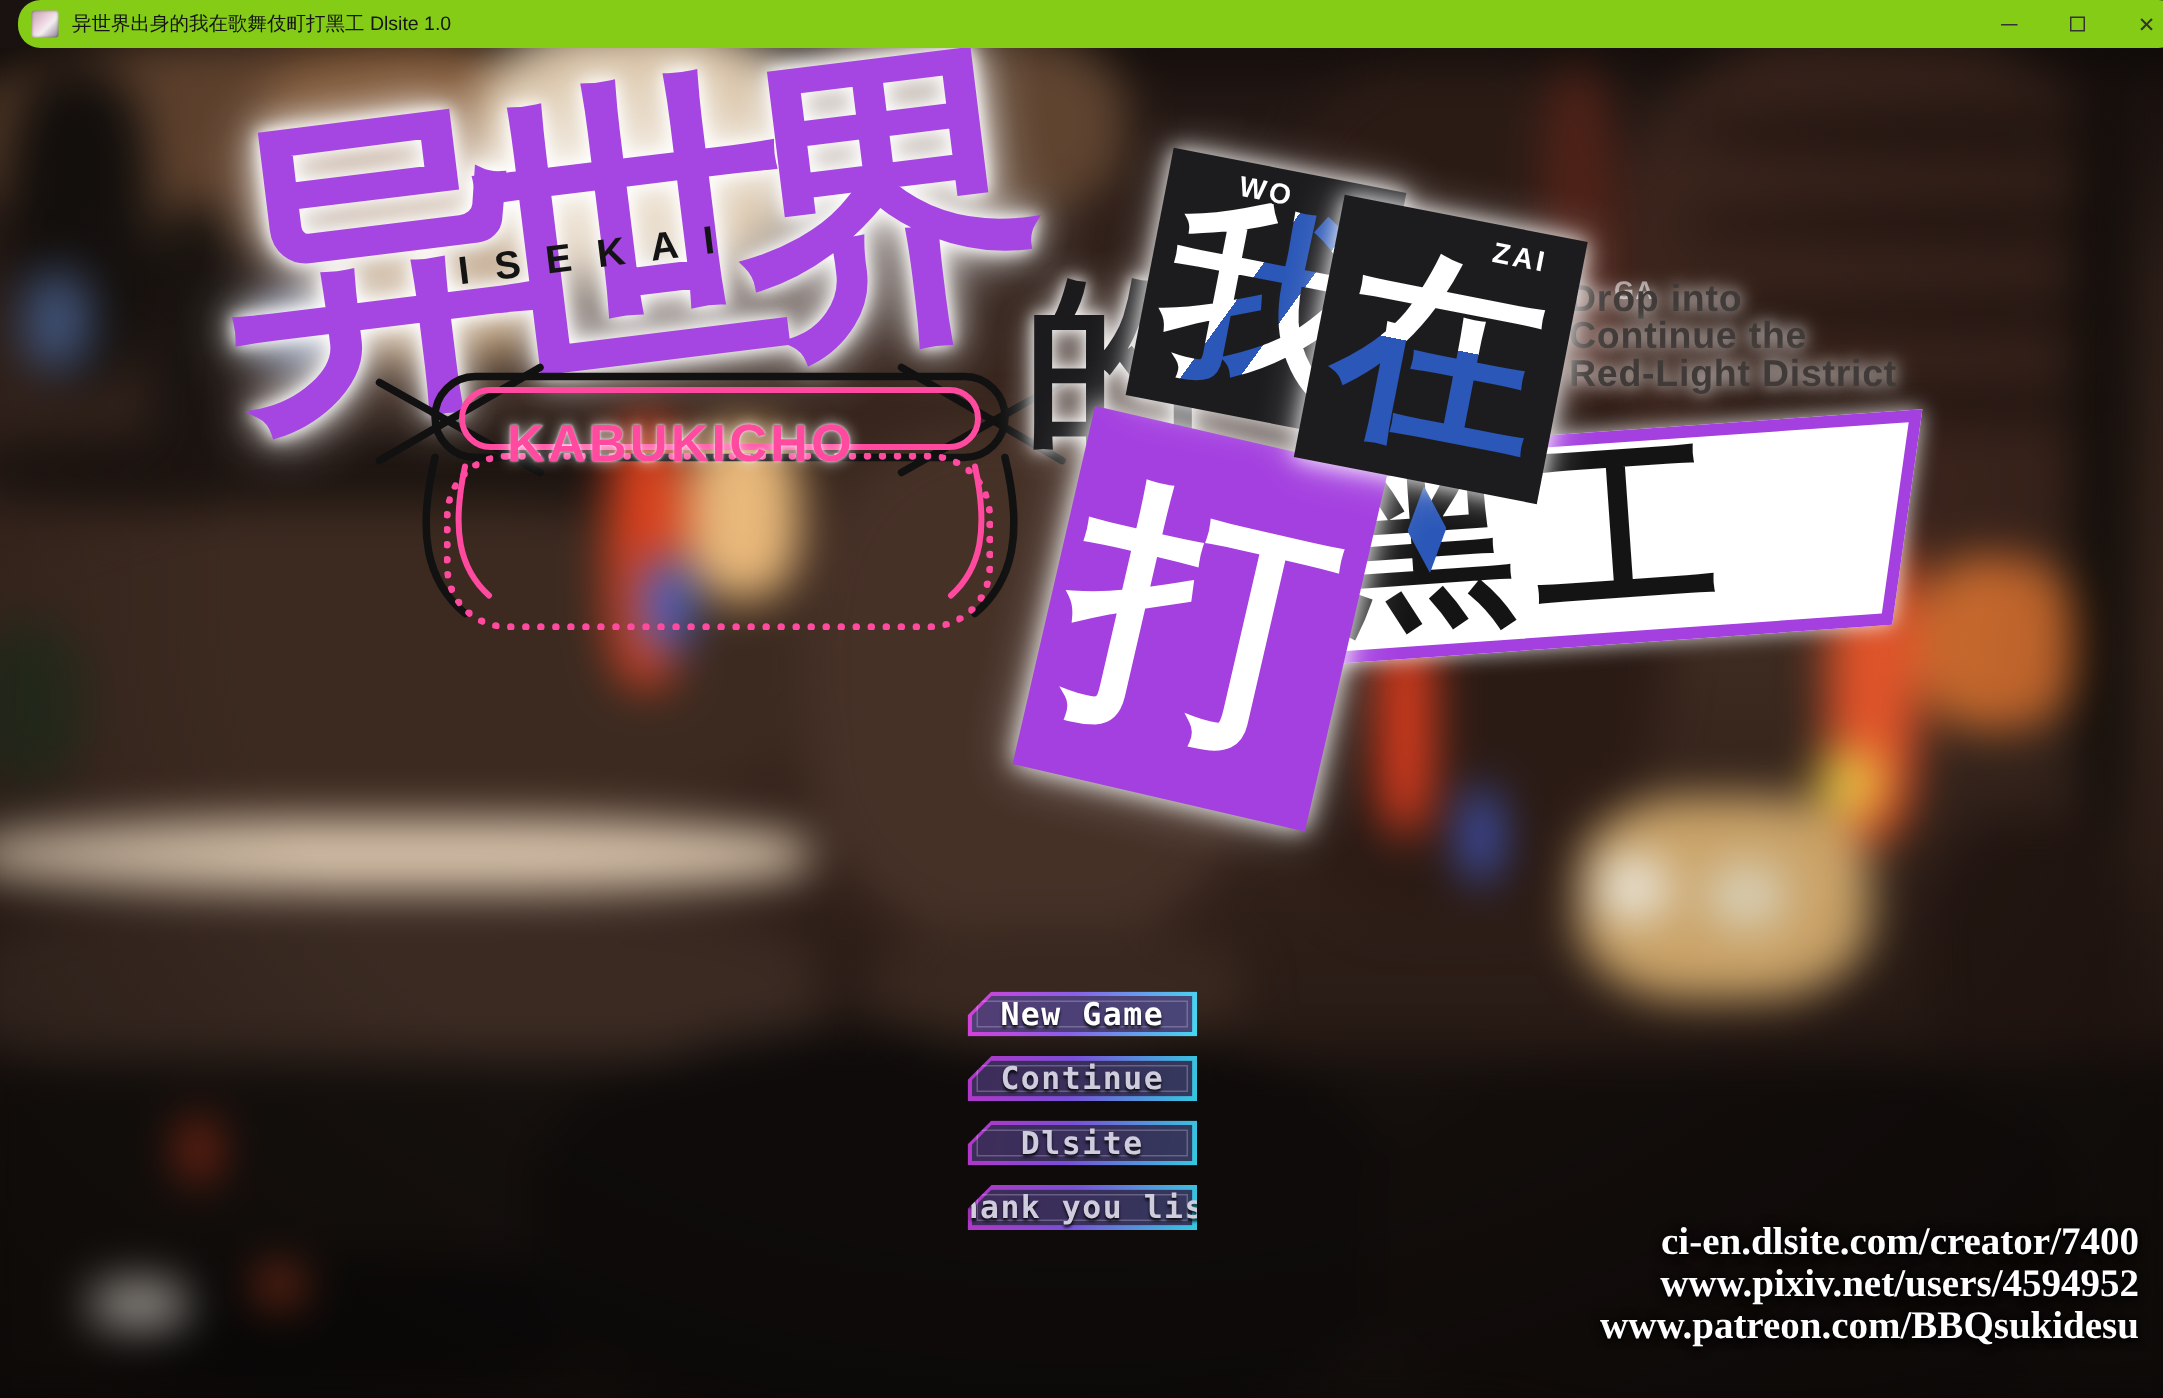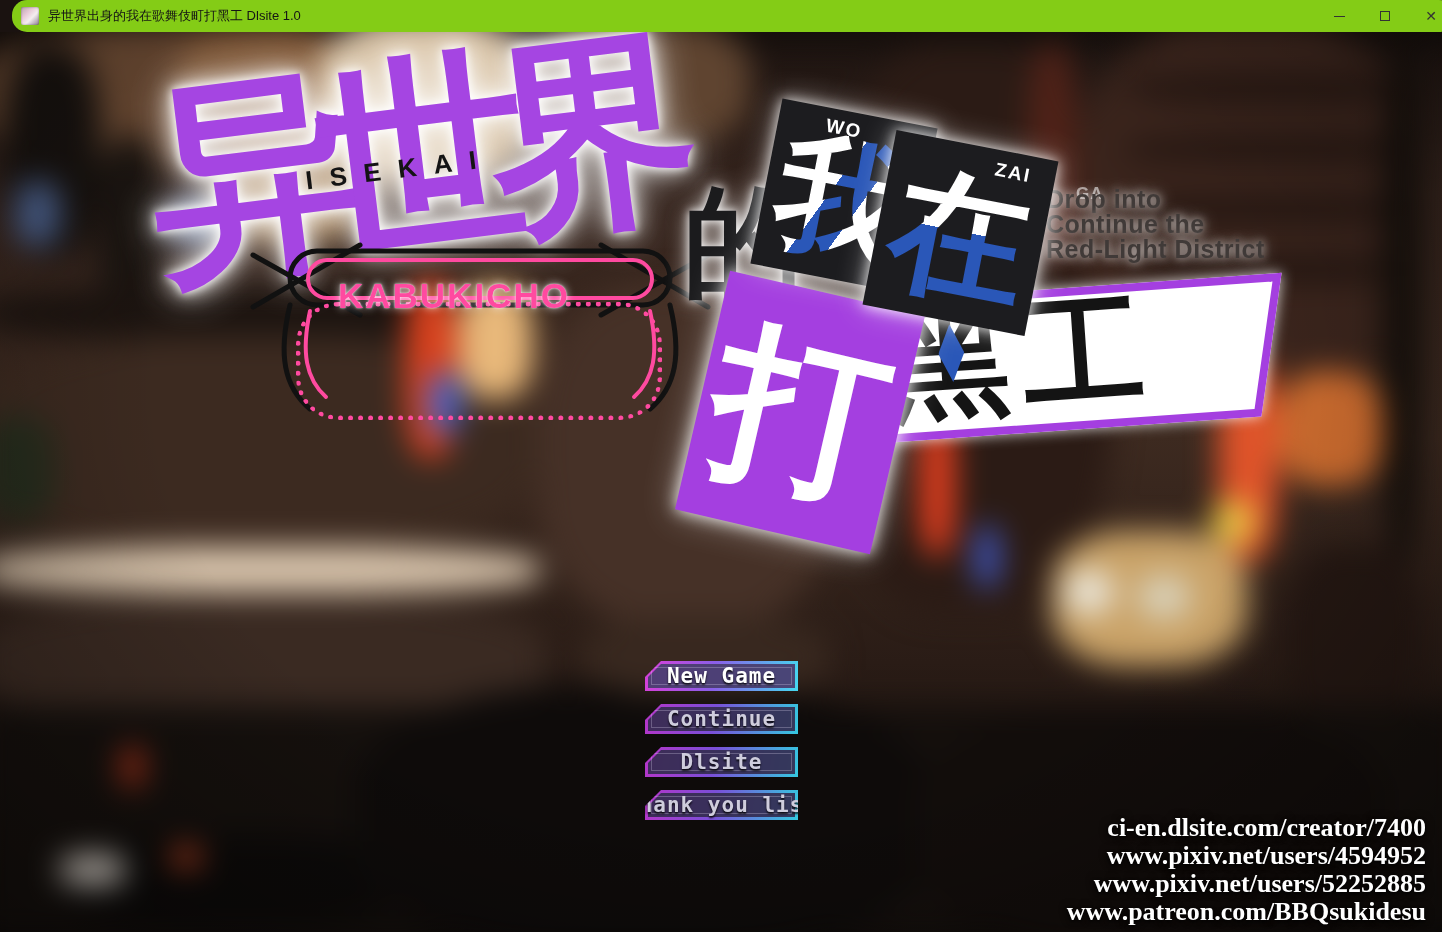--- a/index.html
+++ b/index.html
@@ -235,18 +235,17 @@
       <div class="menu-btn">
         <div class="menu-inner"></div>
         <div class="menu-line"></div>
         <div class="menu-label">Thank you list</div>
       </div>
     </div>
 
     <div class="links">
       <div>ci-en.dlsite.com/creator/7400</div>
       <div>www.pixiv.net/users/4594952</div>
-      <div>www.pixiv.net/users/52252885</div>
       <div>www.patreon.com/BBQsukidesu</div>
     </div>
 
   </div>
 </div>
 
 </body></html>

